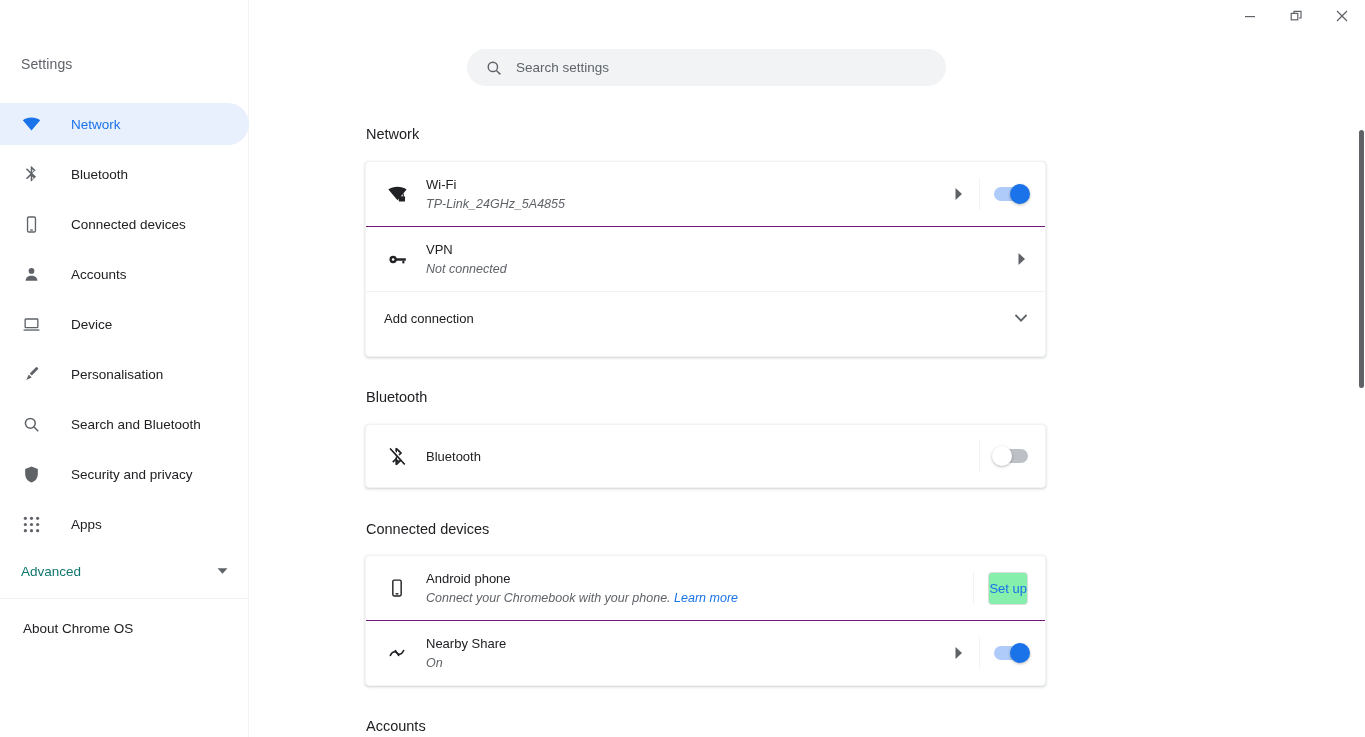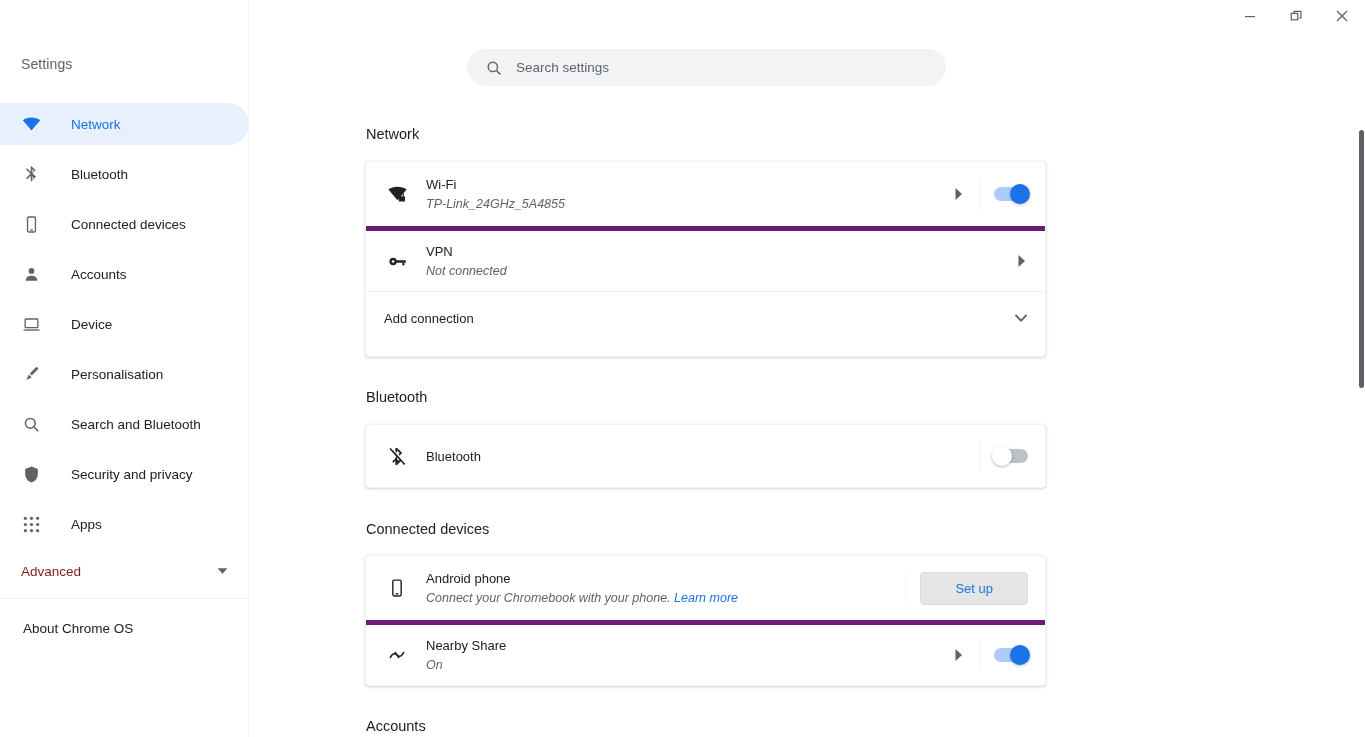--- a/index.html
+++ b/index.html
@@ -53,21 +53,21 @@
     color: #5f6368;
   }
   .nav-item .nlabel { margin-left: 30px; }
   .nav-item.selected { background: #e8f0fe; color: #1a73e8; }
   .nav-item.selected .nico { color: #1a73e8; }
 
   .advanced-row {
     position: absolute; top: 553px; left: 0; width: 249px; height: 36px;
     display: flex; align-items: center;
     padding: 0 21px 0 21px;
-    font-size: 13.5px; color: #7f1d1d; cursor: pointer; text-align: right;
+    font-size: 13.5px; color: #0f766e; cursor: pointer; text-align: right;
   }
   .advanced-row .caret { margin-left: auto; color: #5f6368; }
   .sidebar-divider {
     position: absolute; top: 598px; left: 0; width: 249px;
     border-top: 1px solid #f1f3f4;
   }
   .about-row {
     position: absolute; top: 610px; left: 0; width: 249px; height: 36px;
     display: flex; align-items: center; padding-left: 23px;
     font-size: 13.5px; color: #202124; cursor: pointer;
@@ -103,21 +103,21 @@
     background: #ffffff;
     border: 1px solid #f1f3f4;
     border-radius: 4px;
     box-shadow: 0 1px 2px rgba(60,64,67,.14), 0 1px 3px 1px rgba(60,64,67,.07);
   }
   .row {
     display: flex; align-items: center;
     padding: 0 17px 0 18px;
     position: relative;
   }
-  .row + .row { border-top: 5px solid #701a75; }
+  .row + .row { border-top: 1px solid #701a75; }
   .row .ricon {
     width: 26px; flex: 0 0 26px;
     display: flex; align-items: center; justify-content: center;
     color: #202124;
   }
   .row .rtext { margin-left: 16px; flex: 1; min-width: 0; }
   .rtitle { font-size: 13px; color: #202124; line-height: 17px; }
   .rsub { font-size: 12.5px; color: #5f6368; line-height: 18px; margin-top: 2px; font-style: italic; }
   .rsub a { color: #1a73e8; text-decoration: none; }
   .arrow { color: #5f6368; display: flex; align-items: center; }
@@ -142,24 +142,24 @@
     display: flex; align-items: center;
     padding: 0 17px 12px 18px;
     border-top: 1px solid #f1f3f4;
     font-size: 13px; color: #202124;
     cursor: pointer;
   }
   .addrow .caret { margin-left: auto; color: #5f6368; display: flex; }
 
   .setup-btn {
     border: 1px solid #dadce0; border-radius: 4px;
-    color: #1a73e8; background: #e5e5e5;
+    color: #1a73e8; background: #86efac;
     font-family: "Liberation Sans", sans-serif;
     font-size: 13px;
-    padding: 8px 34px;
+    padding: 8px 0;
     cursor: pointer; white-space: nowrap;
   }
 
   
   .scroll-track {
     position: absolute; top: 32px; right: 0; width: 7px; height: 705px;
     background: transparent;
   }
   .scroll-thumb {
     position: absolute; top: 98px; right: 1px; width: 5px; height: 258px;

